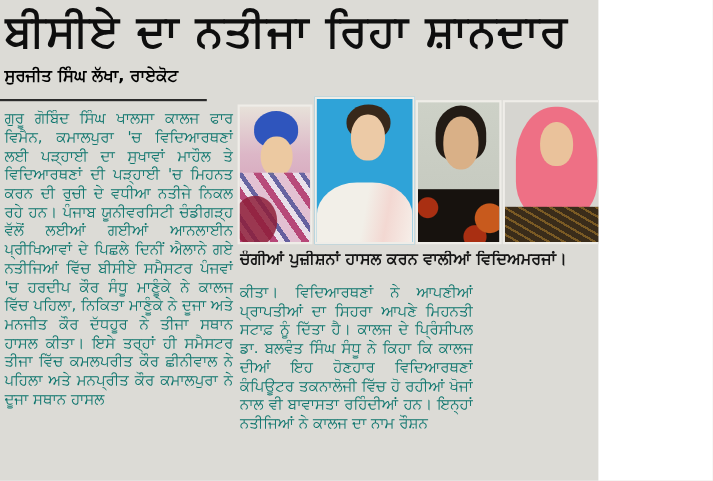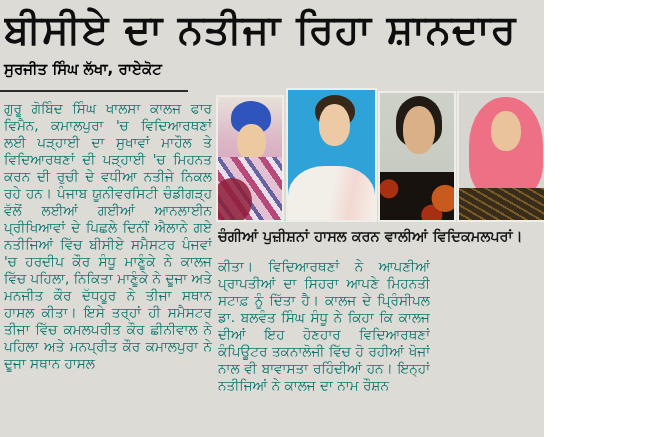--- a/index.html
+++ b/index.html
@@ -109,21 +109,21 @@
 
   <div class="photo p5">
     <div class="hair"></div>
     <div class="face"></div>
     <div class="body"></div>
     <div class="scarf2"></div>
     <div class="scarf"></div>
     <div class="brooch"></div>
   </div>
 
-  <div class="caption">ਚੰਗੀਆਂ ਪੁਜ਼ੀਸ਼ਨਾਂ ਹਾਸਲ ਕਰਨ ਵਾਲੀਆਂ ਵਿਦਿਕਮਲਪਰਾਂ।</div>
+  <div class="caption">ਚੰਗੀਆਂ ਪੁਜ਼ੀਸ਼ਨਾਂ ਹਾਸਲ ਕਰਨ ਵਾਲੀਆਂ ਵਿਦਿਅਮਰਜਾਂ।</div>
 
   <div class="col col1">ਗੁਰੂ ਗੋਬਿੰਦ ਸਿੰਘ ਖਾਲਸਾ ਕਾਲਜ ਫਾਰ ਵਿਮੈਨ, ਕਮਾਲਪੁਰਾ 'ਚ ਵਿਦਿਆਰਥਣਾਂ ਲਈ ਪੜ੍ਹਾਈ ਦਾ ਸੁਖਾਵਾਂ ਮਾਹੌਲ ਤੇ ਵਿਦਿਆਰਥਣਾਂ ਦੀ ਪੜ੍ਹਾਈ 'ਚ ਮਿਹਨਤ ਕਰਨ ਦੀ ਰੁਚੀ ਦੇ ਵਧੀਆ ਨਤੀਜੇ ਨਿਕਲ ਰਹੇ ਹਨ। ਪੰਜਾਬ ਯੂਨੀਵਰਸਿਟੀ ਚੰਡੀਗੜ੍ਹ ਵੱਲੋਂ ਲਈਆਂ ਗਈਆਂ ਆਨਲਾਈਨ ਪ੍ਰੀਖਿਆਵਾਂ ਦੇ ਪਿਛਲੇ ਦਿਨੀਂ ਐਲਾਨੇ ਗਏ ਨਤੀਜਿਆਂ ਵਿੱਚ ਬੀਸੀਏ ਸਮੈਸਟਰ ਪੰਜਵਾਂ 'ਚ ਹਰਦੀਪ ਕੌਰ ਸੰਧੂ ਮਾਣੂੰਕੇ ਨੇ ਕਾਲਜ ਵਿੱਚ ਪਹਿਲਾ, ਨਿਕਿਤਾ ਮਾਣੂੰਕੇ ਨੇ ਦੂਜਾ ਅਤੇ ਮਨਜੀਤ ਕੌਰ ਦੱਧਹੂਰ ਨੇ ਤੀਜਾ ਸਥਾਨ ਹਾਸਲ ਕੀਤਾ। ਇਸੇ ਤਰ੍ਹਾਂ ਹੀ ਸਮੈਸਟਰ ਤੀਜਾ ਵਿੱਚ ਕਮਲਪਰੀਤ ਕੌਰ ਛੀਨੀਵਾਲ ਨੇ ਪਹਿਲਾ ਅਤੇ ਮਨਪ੍ਰੀਤ ਕੌਰ ਕਮਾਲਪੁਰਾ ਨੇ ਦੂਜਾ ਸਥਾਨ ਹਾਸਲ</div>
   <div class="col col2">ਕੀਤਾ। ਵਿਦਿਆਰਥਣਾਂ ਨੇ ਆਪਣੀਆਂ ਪ੍ਰਾਪਤੀਆਂ ਦਾ ਸਿਹਰਾ ਆਪਣੇ ਮਿਹਨਤੀ ਸਟਾਫ਼ ਨੂੰ ਦਿੱਤਾ ਹੈ। ਕਾਲਜ ਦੇ ਪ੍ਰਿੰਸੀਪਲ ਡਾ. ਬਲਵੰਤ ਸਿੰਘ ਸੰਧੂ ਨੇ ਕਿਹਾ ਕਿ ਕਾਲਜ ਦੀਆਂ ਇਹ ਹੋਣਹਾਰ ਵਿਦਿਆਰਥਣਾਂ ਕੰਪਿਊਟਰ ਤਕਨਾਲੋਜੀ ਵਿੱਚ ਹੋ ਰਹੀਆਂ ਖੋਜਾਂ ਨਾਲ ਵੀ ਬਾਵਾਸਤਾ ਰਹਿੰਦੀਆਂ ਹਨ। ਇਨ੍ਹਾਂ ਨਤੀਜਿਆਂ ਨੇ ਕਾਲਜ ਦਾ ਨਾਮ ਰੌਸ਼ਨ</div>
 
   <div class="edge-col">
       <div class="edge-frag">ਹ</div>
       <div class="edge-frag">ਸ</div>
       <div class="edge-frag">ਪ</div>
       <div class="edge-frag">ਜ</div>
       <div class="edge-frag">ਮ</div>

